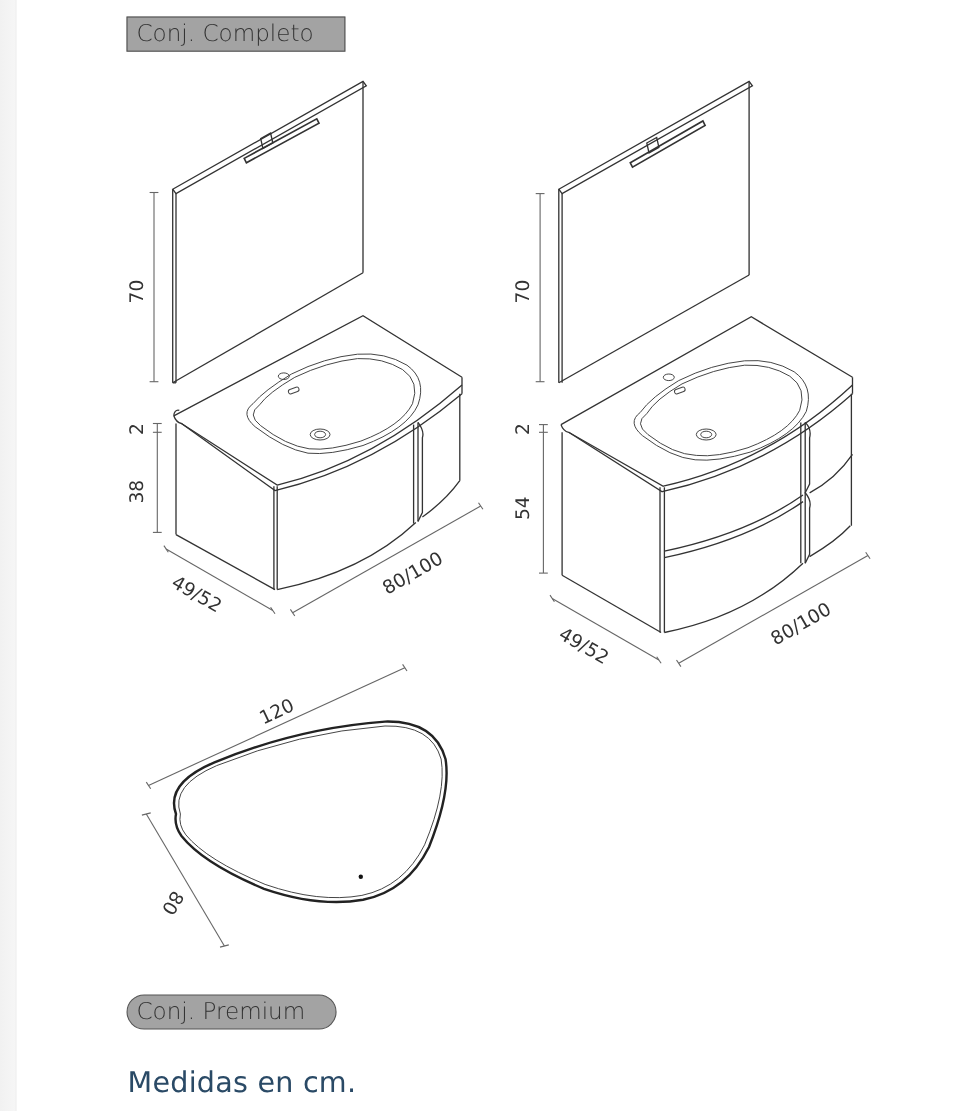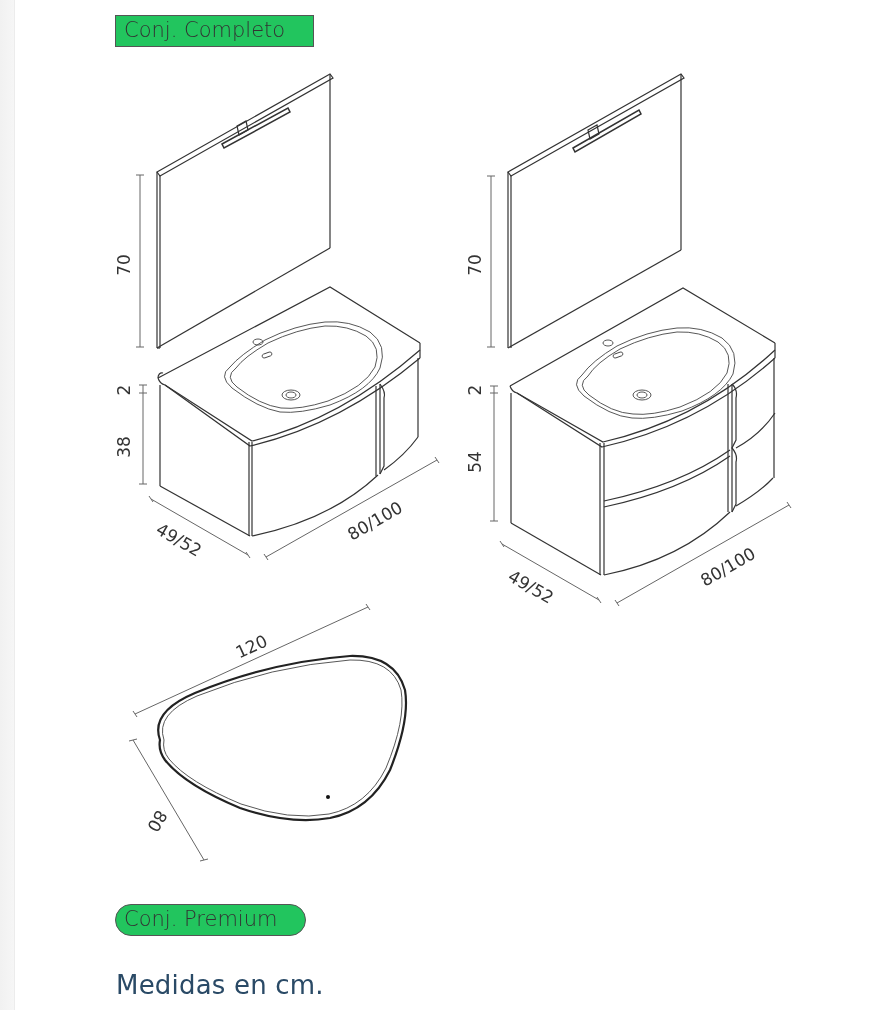--- a/index.html
+++ b/index.html
@@ -7,21 +7,21 @@
       width: 874px; height: 1010px; position: relative; overflow: hidden;
       background: #ffffff;
       font-family: "DejaVu Sans", sans-serif;
     }
     .left-strip {
       position: absolute; left: 0; top: 0; width: 14px; height: 1010px;
       background: linear-gradient(to right, #f1f1f1, #f6f6f6);
       border-right: 1px solid #ececec;
     }
     .label-box {
-      position: absolute; border: 1px solid #555; background: #22c55e;
+      position: absolute; border: 1px solid #555; background: #a3a3a3;
       color: #333; font-size: 21px; line-height: 28px; padding: 0 8px;
       box-sizing: border-box; height: 32px; white-space: nowrap;
       font-family: "DejaVu Sans", sans-serif; font-weight: 300;
     }
     #label-completo { left: 115px; top: 15px; width: 199px; }
     #label-premium { left: 115px; top: 904px; width: 191px; border-radius: 16px; }
     .note {
       position: absolute; left: 116px; top: 970px; font-size: 26px;
       color: #2a4a66; white-space: nowrap; letter-spacing: 0.2px; text-align: right;
     }

